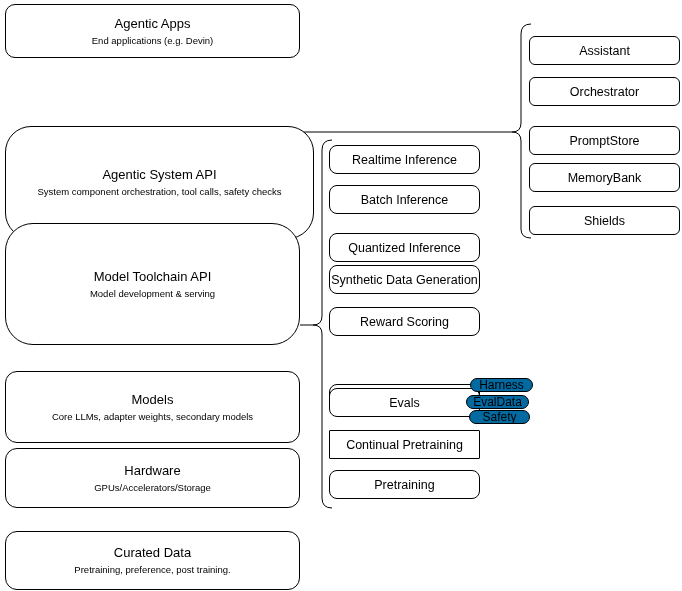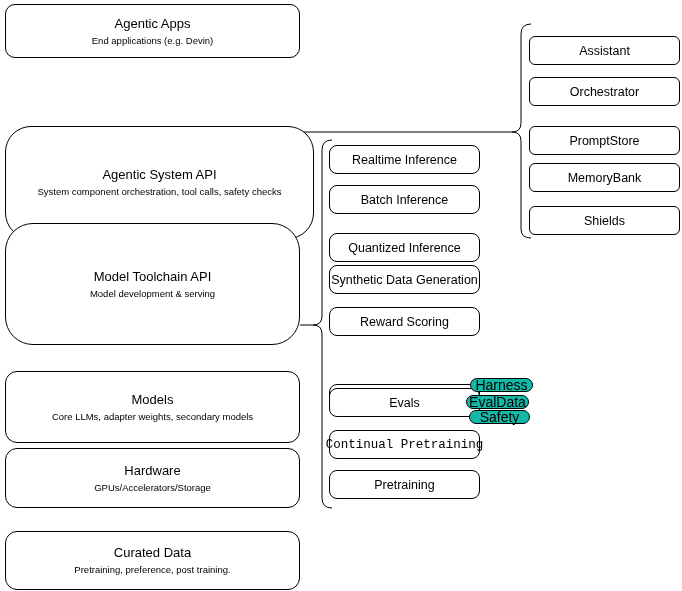--- a/index.html
+++ b/index.html
@@ -42,26 +42,26 @@
   }
   .node.small .label {
     font-size: 12.5px;
     line-height: 14px;
     white-space: nowrap;
   }
   .pill {
     position: absolute;
     box-sizing: border-box;
     border: 1px solid #000;
-    background: #14b8a6;
+    background: #0369a1;
     border-radius: 8px;
     display: flex;
     align-items: center;
     justify-content: center;
-    font-size: 14px;
+    font-size: 12px;
     line-height: 11px;
     white-space: nowrap;
     z-index: 3;
   }
 </style>
 </head>
 <body>
 
 <div class="canvas">
 
@@ -127,21 +127,21 @@
   </div>
 
   <div class="node small" style="left:329px; top:348px; width:151px; height:30px; border-radius:8px;margin-top:36px;">
     <div class="label">Post Training</div>
   </div>
 
   <div class="node small" style="left:329px; top:388px; width:151px; height:29px; border-radius:8px;">
     <div class="label">Evals</div>
   </div>
 
-  <div class="node small" style="left:329px; top:430px; width:151px; height:29px; border-radius:8px;font-family:Liberation Mono, monospace;">
+  <div class="node small" style="left:329px; top:430px; width:151px; height:29px; border-radius:1px;">
     <div class="label">Continual Pretraining</div>
   </div>
 
   <div class="node small" style="left:329px; top:470px; width:151px; height:29px; border-radius:8px;">
     <div class="label">Pretraining</div>
   </div>
 
   <div class="pill" style="left:470px; top:378px; width:63px; height:14px;">Harness</div>
   <div class="pill" style="left:466px; top:395px; width:63px; height:14px;">EvalData</div>
   <div class="pill" style="left:469px; top:410px; width:61px; height:14px;">Safety</div>

